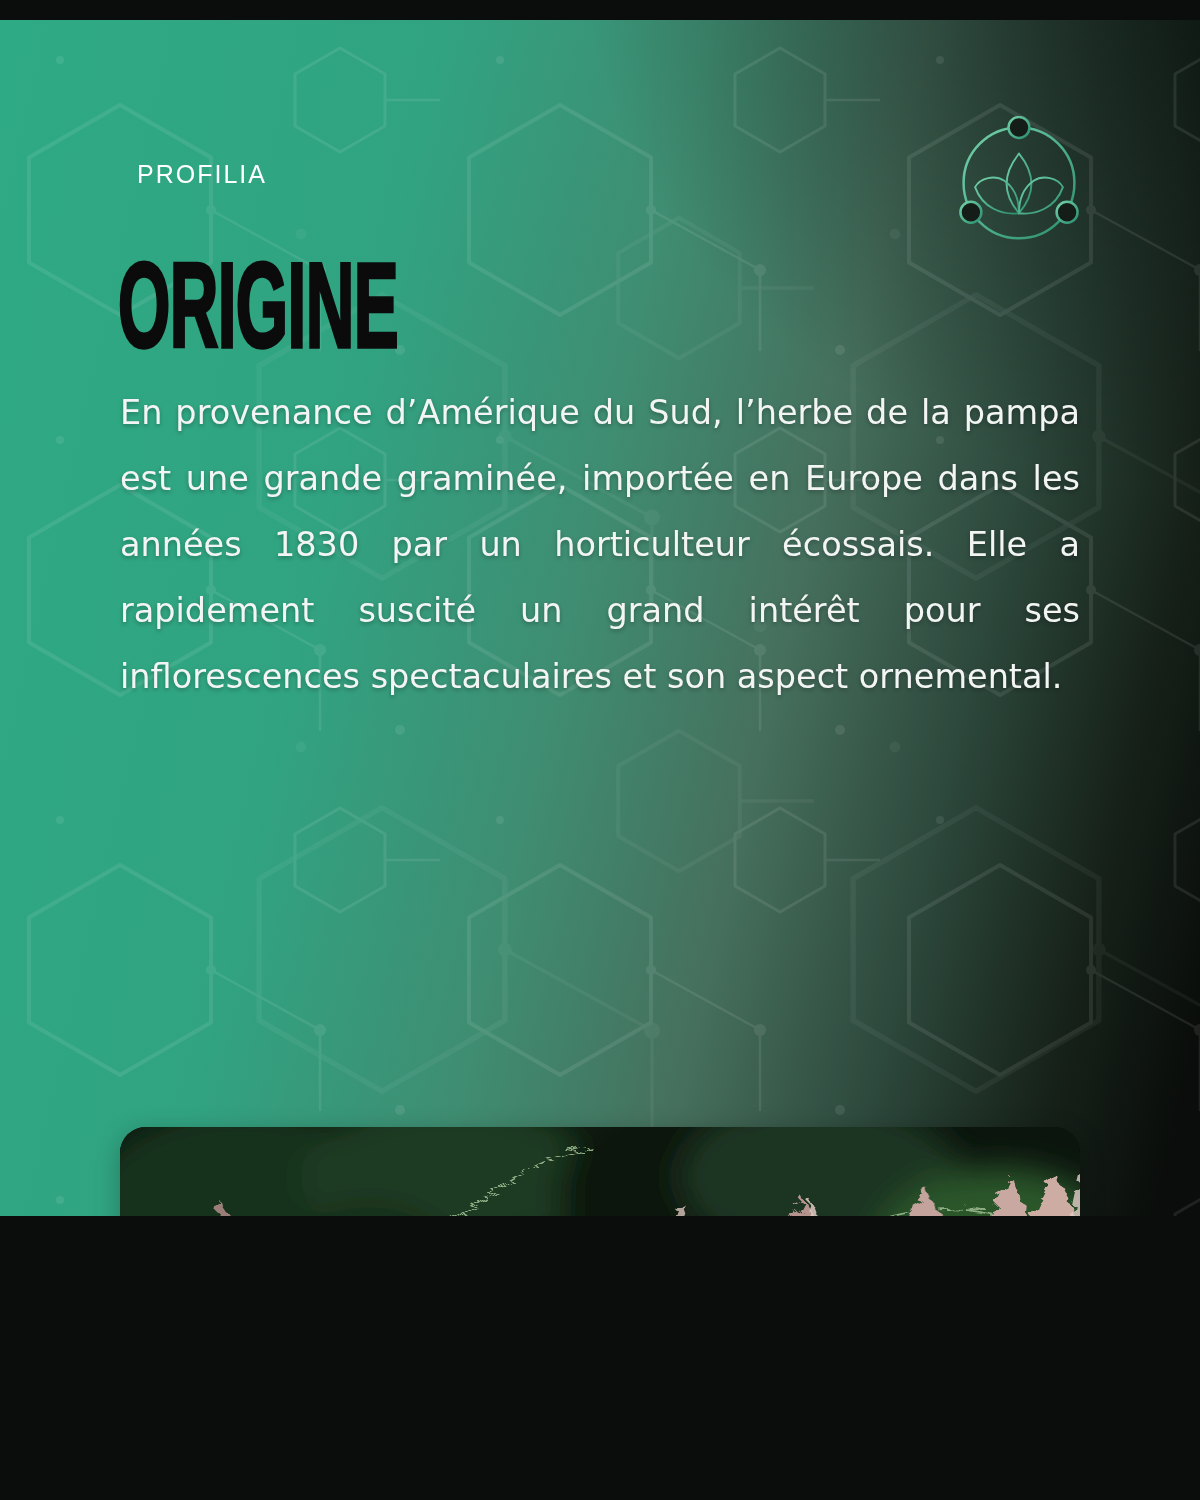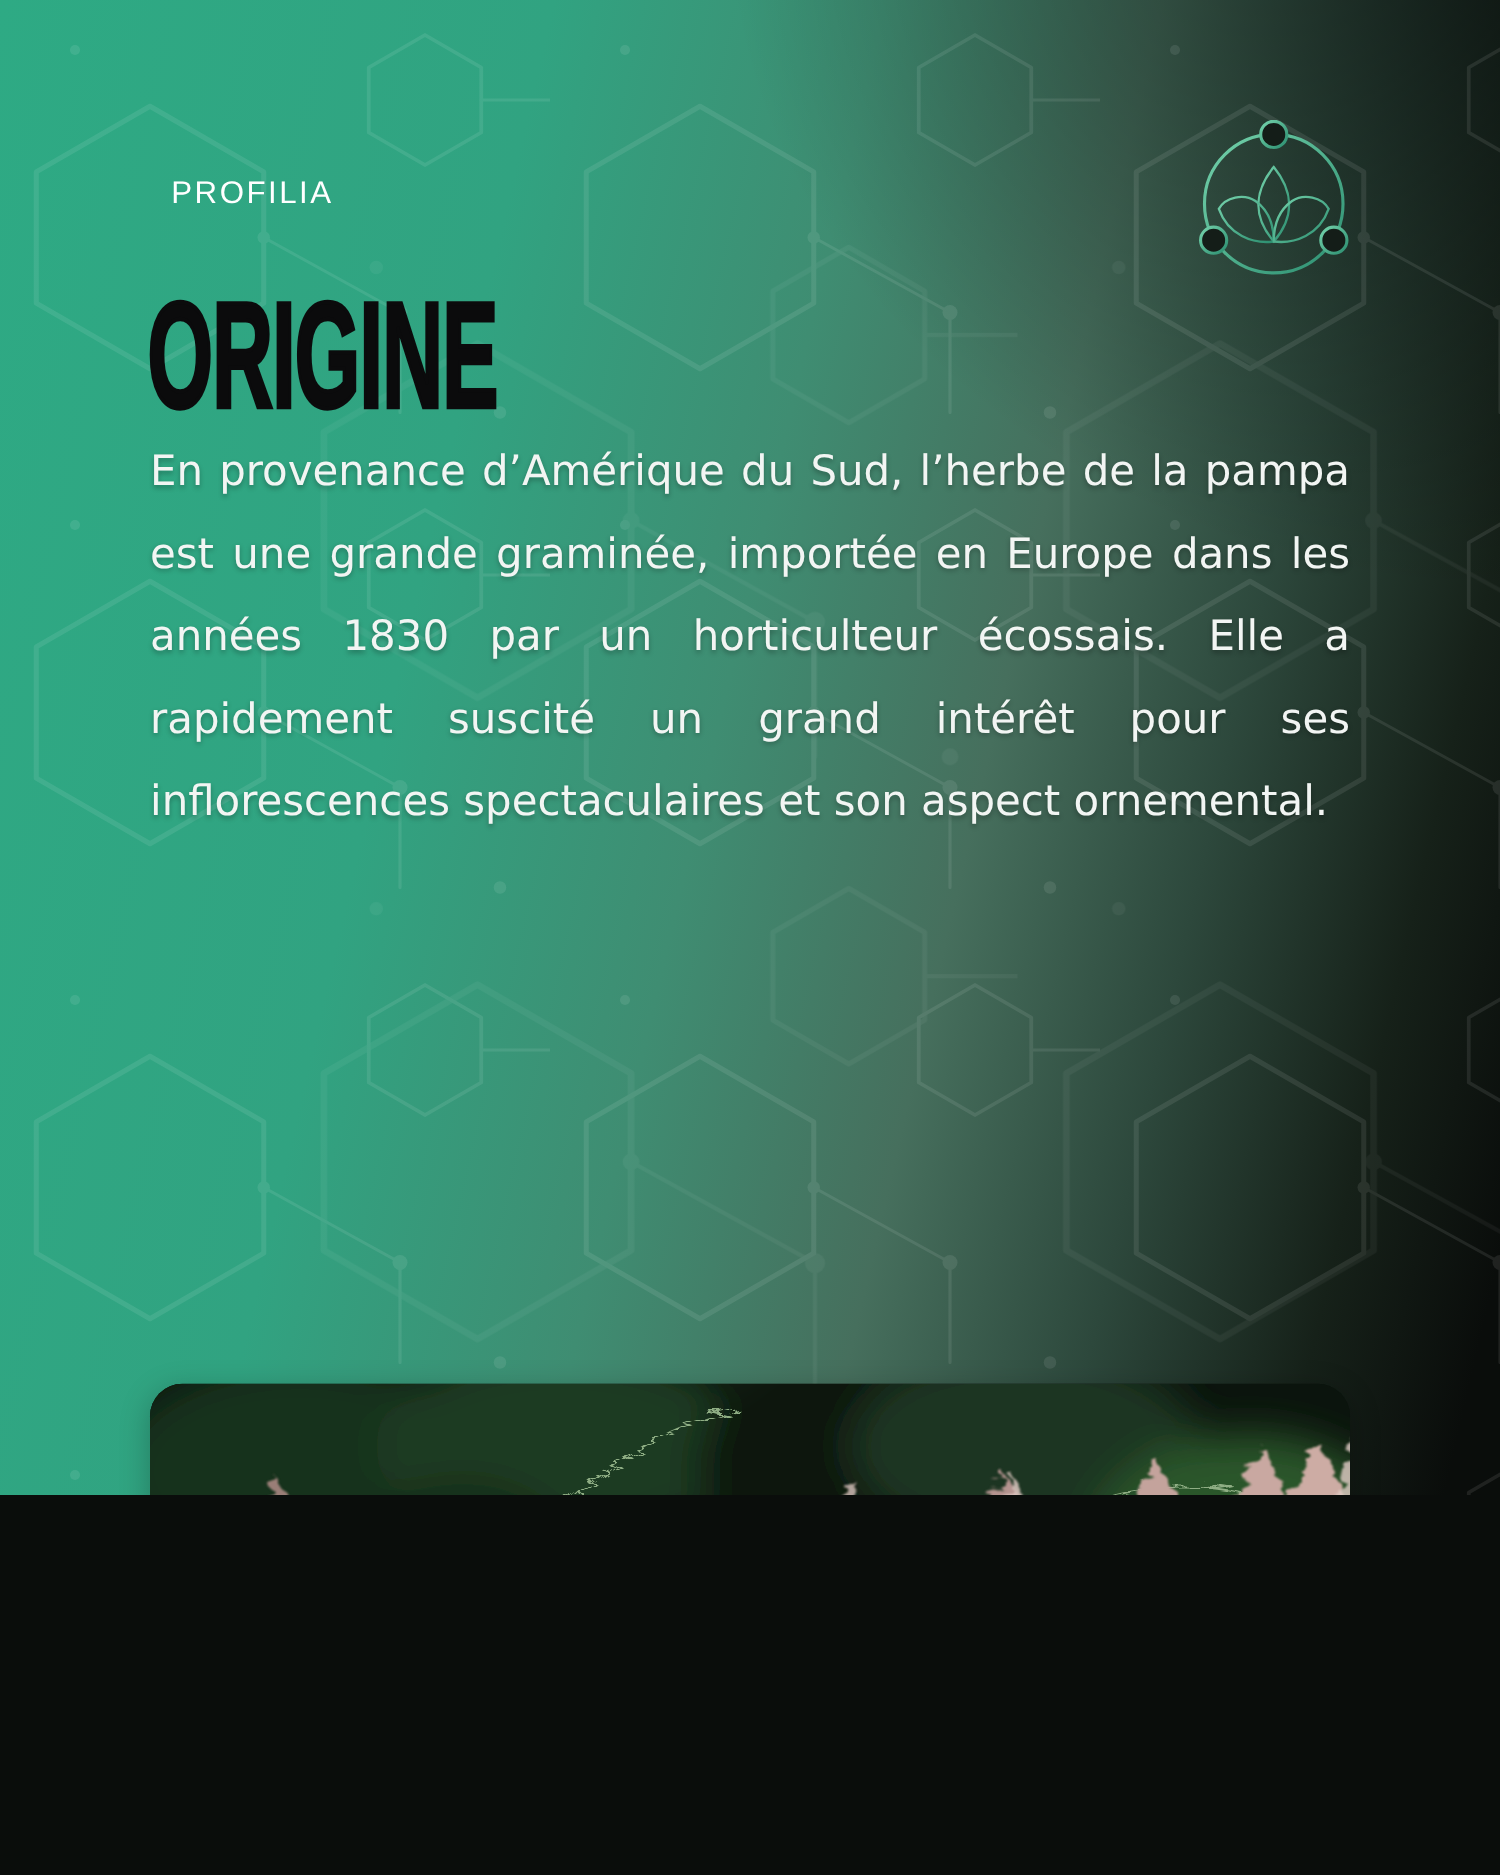--- a/index.html
+++ b/index.html
@@ -2,38 +2,39 @@
 <html><head>
 <meta charset="utf-8">
 <style>
   html,body{margin:0;padding:0;background:#0a0d0b;}
   .canvas{
     position:relative;width:1200px;height:1196px;overflow:hidden;
     font-family:"DejaVu Sans","Liberation Sans",sans-serif;
     background:
       radial-gradient(1150px 950px at 104% -6%, rgba(0,0,0,0.62), rgba(0,0,0,0) 58%),
       linear-gradient(103deg,#2eaa84 0%,#31a381 30%,#3f8d72 48%,#466f5d 63%,#2d483c 76%,#162119 88%,#0a0d0b 97%);
+    margin-top: 20px;
   }
   .hexlayer{position:absolute;inset:0;opacity:.085;pointer-events:none;}
   .brand{
     position:absolute;left:137px;top:140px;
     color:#ffffff;font-size:25px;font-weight:500;letter-spacing:2px;
     font-family:"Liberation Sans",sans-serif;
   }
   .logo{position:absolute;left:950px;top:96px;width:138px;height:138px;}
   .title{
     position:absolute;left:118px;top:225px;margin:0;
     font-family:"Liberation Sans",sans-serif;font-weight:700;
     font-size:118px;line-height:1;letter-spacing:-1px;color:#0b0b0c;
     -webkit-text-stroke:3.5px #0b0b0c;
     transform:scaleX(0.57) scaleY(1.02);transform-origin:left top;
     white-space:nowrap;
   }
   .article{
-    position:absolute;left:120px;top:344px;width:960px;
+    position:absolute;left:120px;top:360px;width:960px;
     color:#f2f5f3;font-size:33.5px;line-height:66px;
     text-align:justify;text-shadow:0 2px 4px rgba(0,0,0,.28);
   }
   .article p{margin:0;}
   .photo{
     position:absolute;left:120px;top:1107px;width:960px;height:304px;
     border-radius:26px;overflow:hidden;background:#0c150e;
     box-shadow:0 6px 24px rgba(0,0,0,.25);
   }
   .photo svg{display:block;width:100%;height:100%;}

